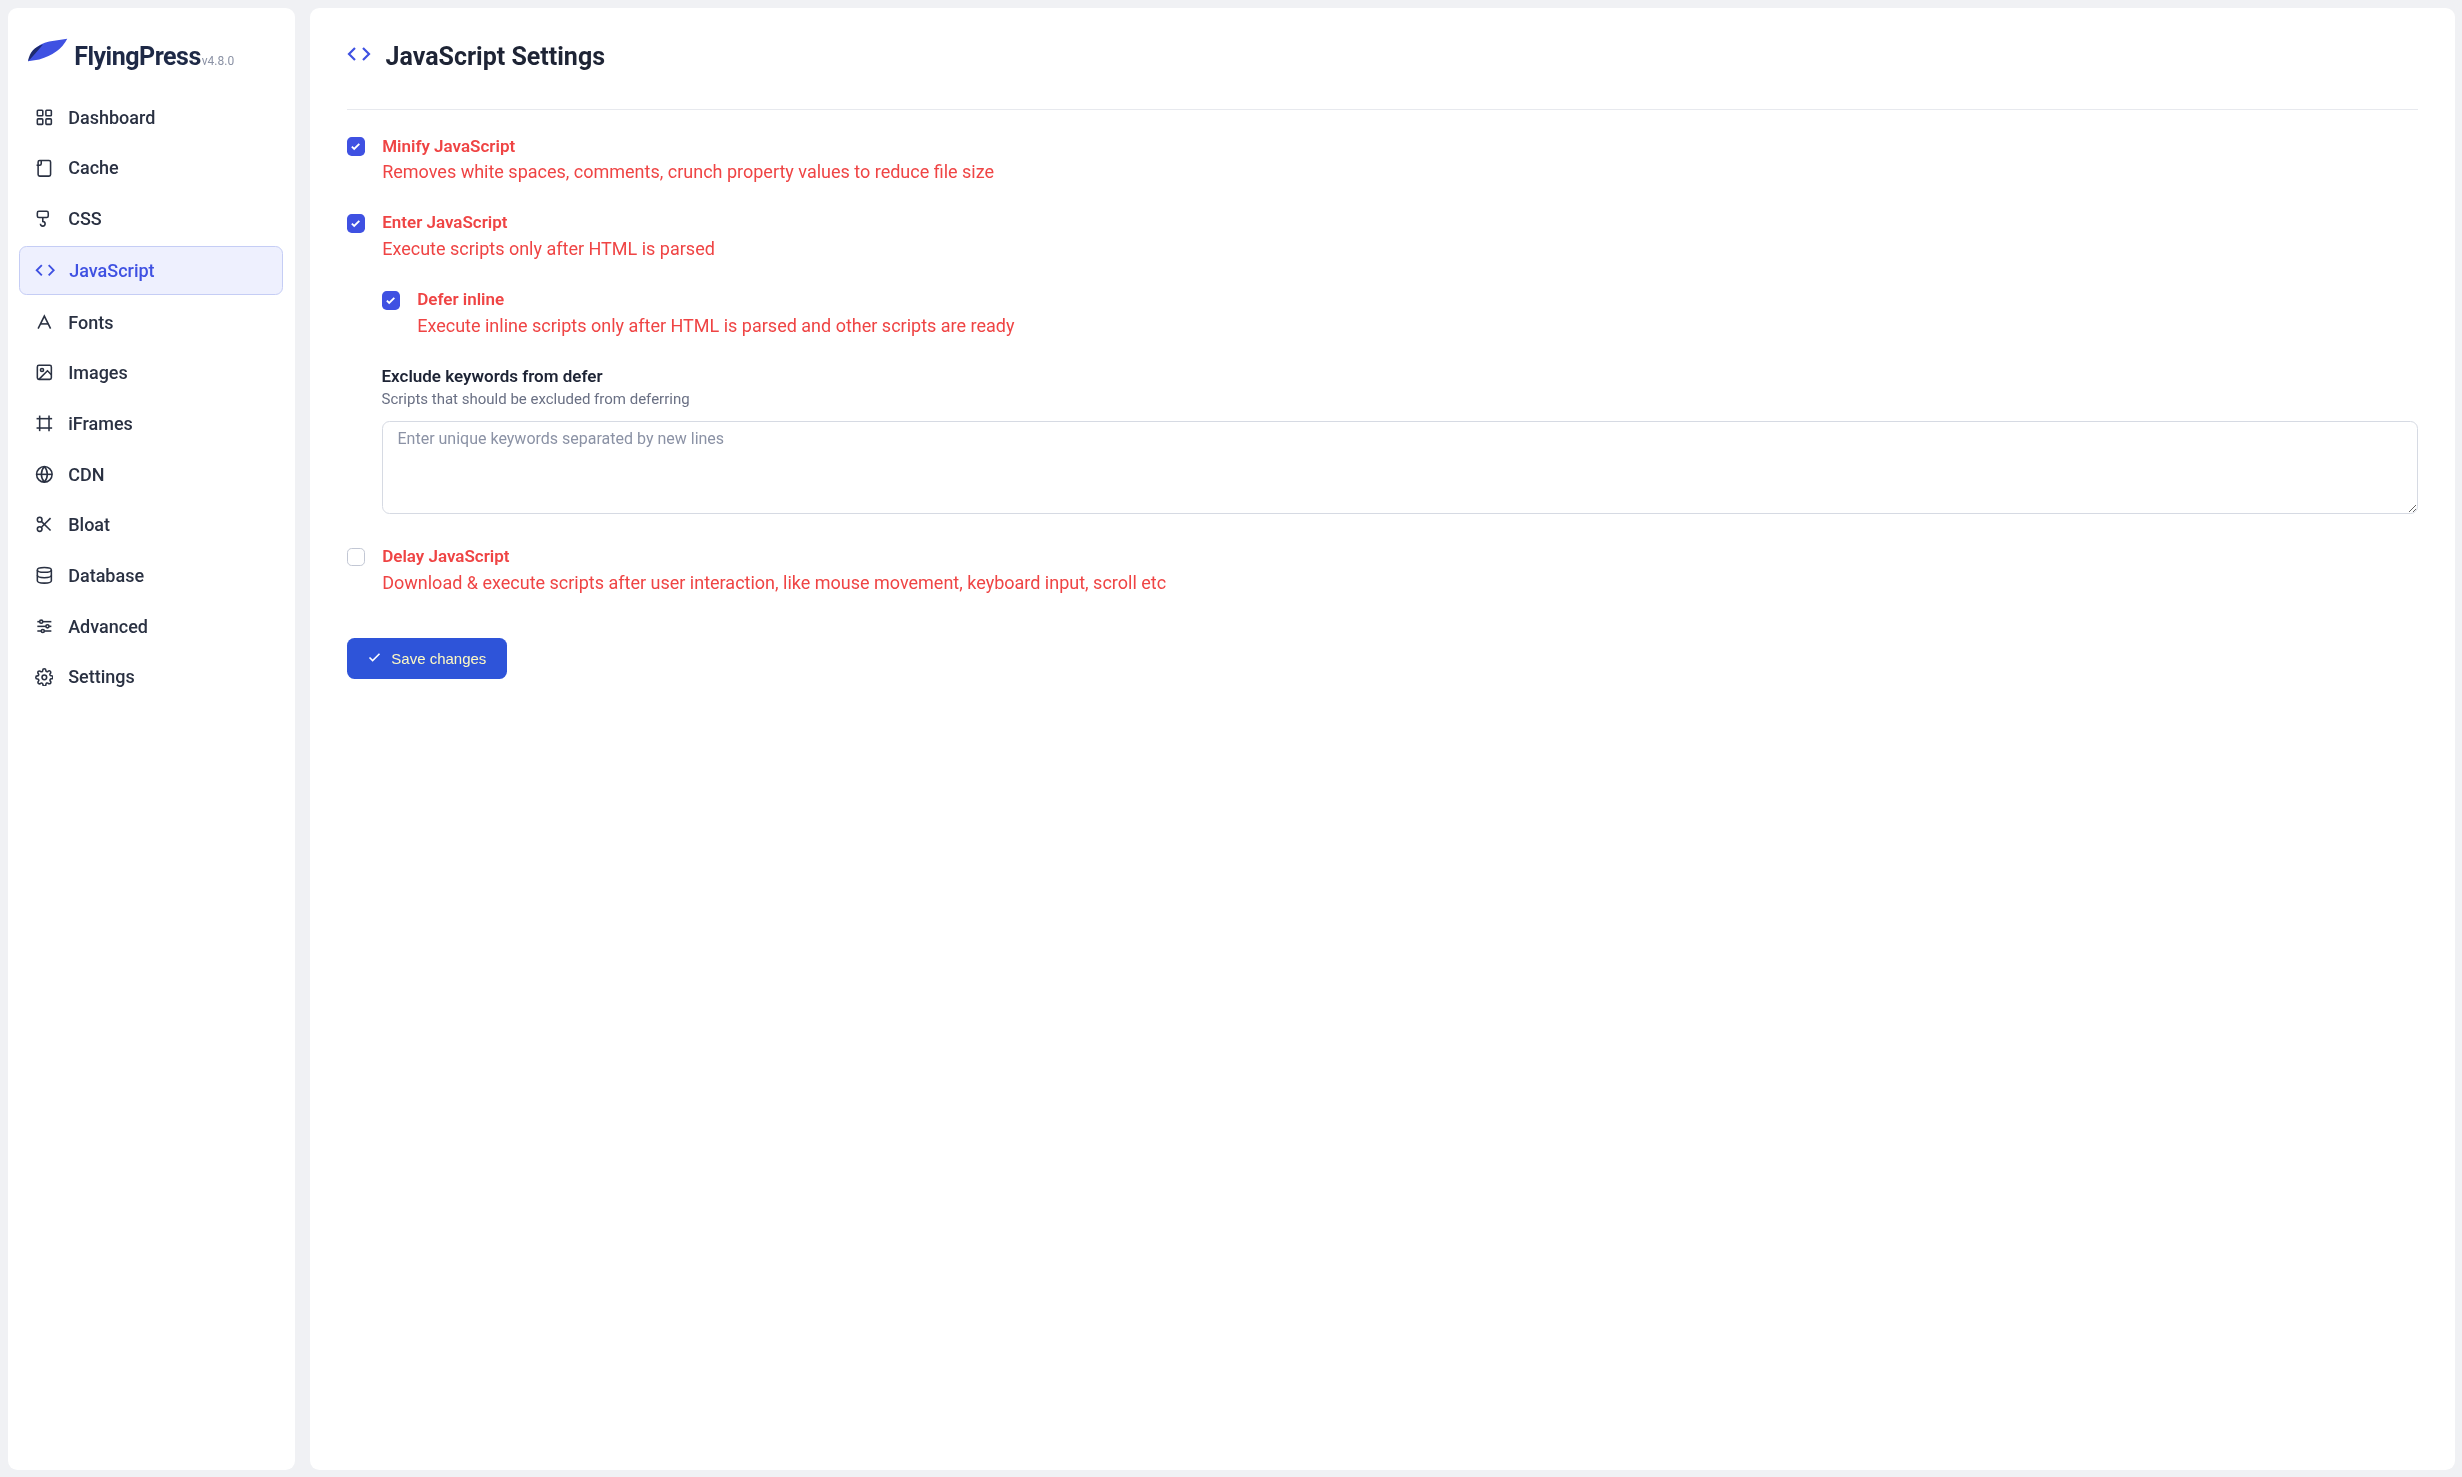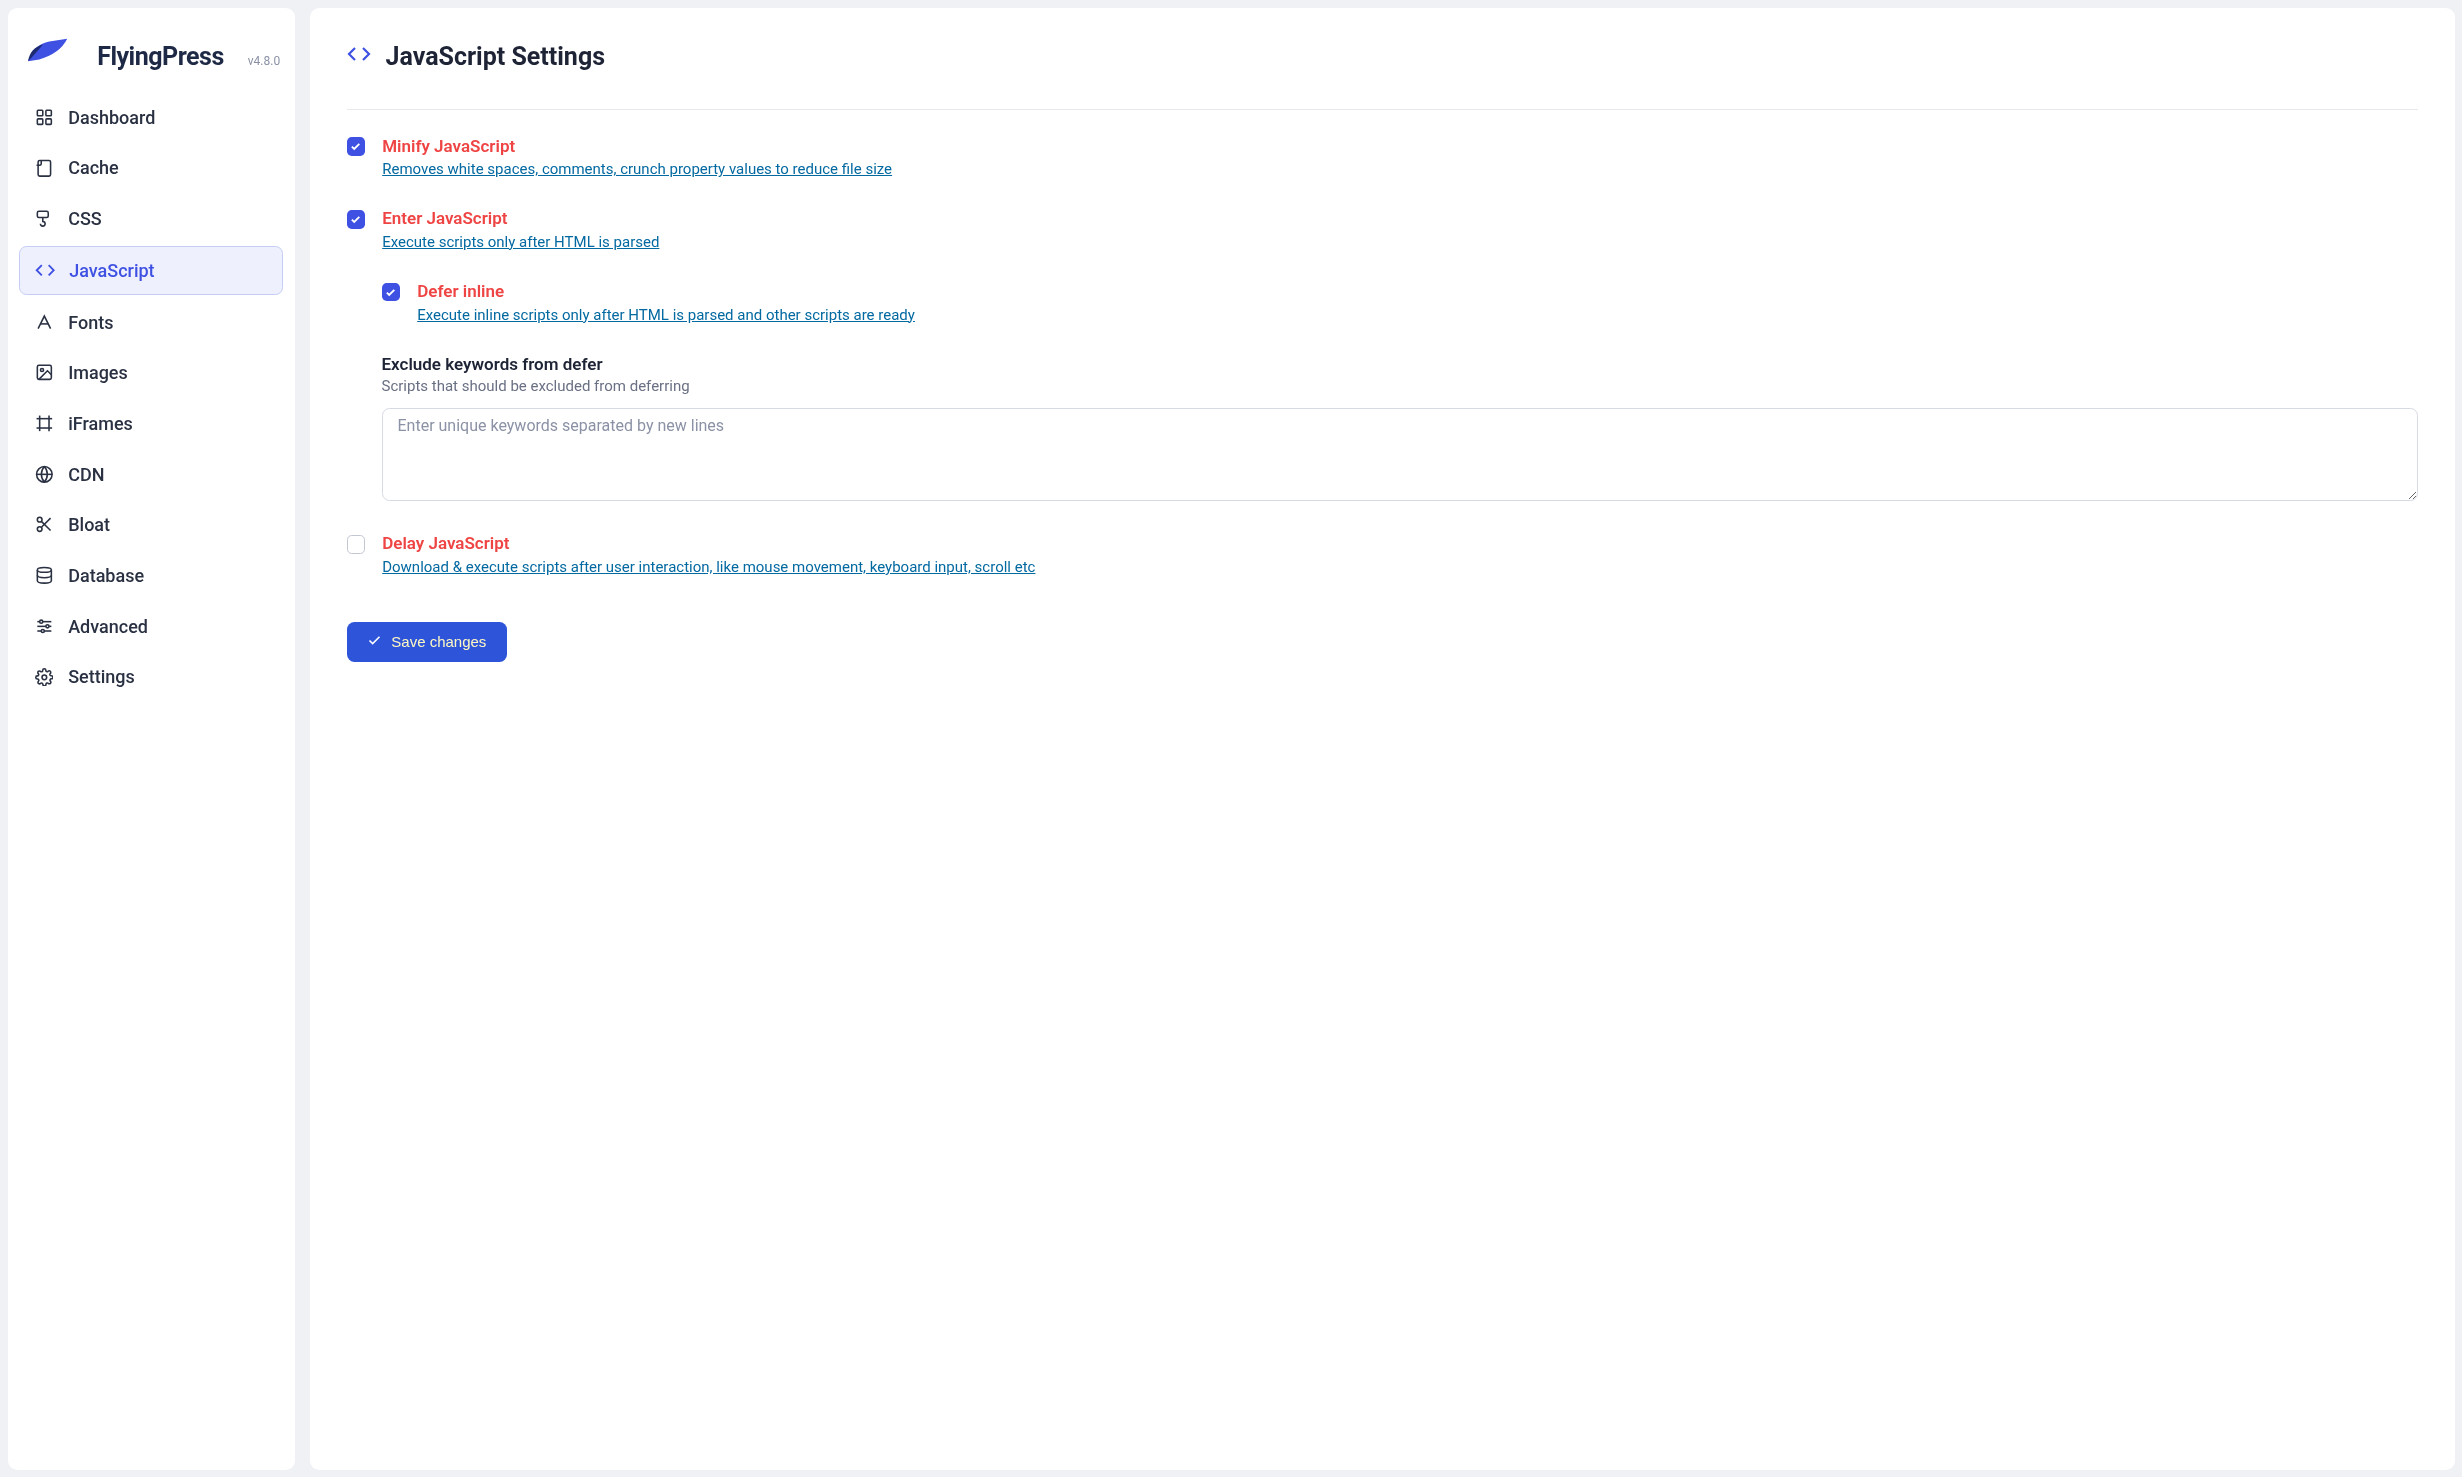--- a/index.html
+++ b/index.html
@@ -22,21 +22,21 @@
       background: #fff;
       border-radius: 9.3px;
       padding: 22.4px 11.2px;
       flex-shrink: 0;
     }
     
     .logo-row {
       display: flex;
       align-items: baseline;
       padding: 7.5px 7.5px 22.4px 7.5px;
-      gap: 24px;
+      gap: 1px;
     }
     
     .logo-mark {
       display: flex;
       align-items: center;
     }
     
     .logo-text {
       font-size: 25px;
       font-weight: 700;
@@ -155,24 +155,23 @@
     }
     
     .setting-title {
       font-size: 17px;
       font-weight: 600;
       color: #ef4444;
       margin-bottom: 3.7px;
     }
     
     .setting-desc {
-      font-size: 15px;
-      color: #0369a1;
+      font-size: 18px;
+      color: #ef4444;
       line-height: 1.4;
-      text-decoration: underline;
     }
     
     .sub-settings {
       margin-left: 35px;
       display: flex;
       flex-direction: column;
       gap: 22.4px;
     }
     
     .exclude-block {

